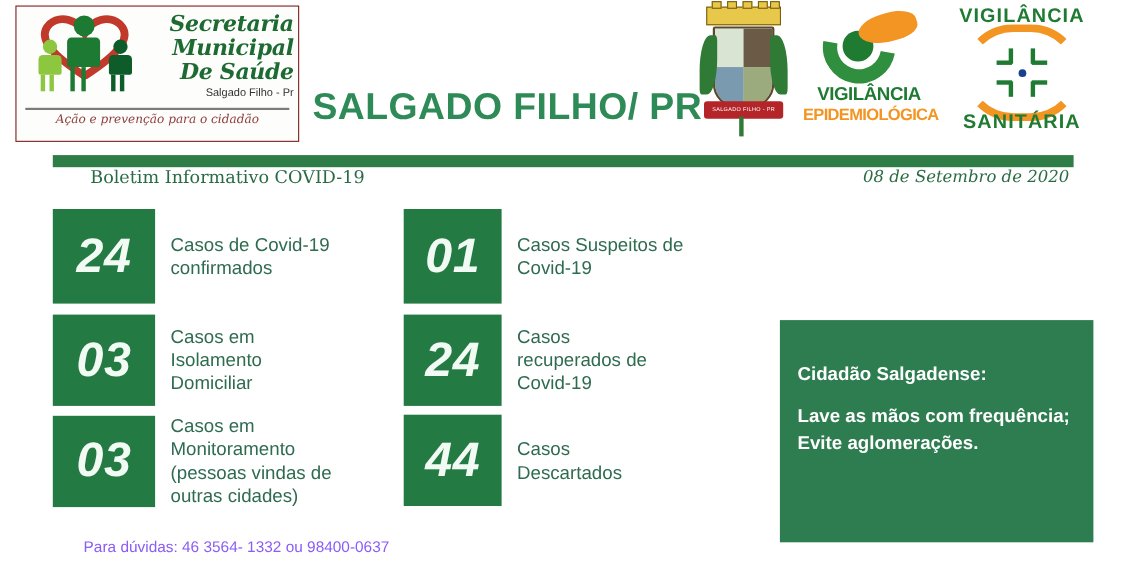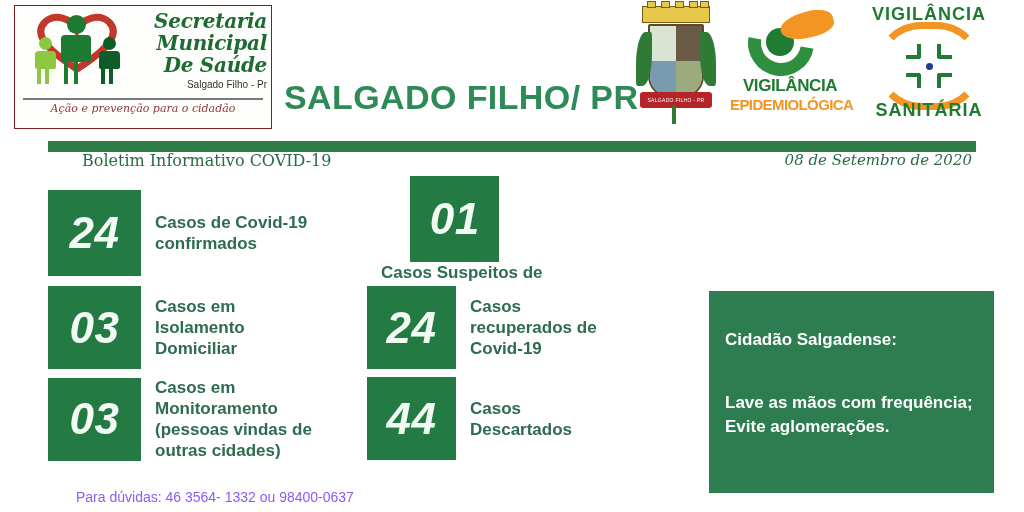--- a/index.html
+++ b/index.html
@@ -359,61 +359,61 @@
     display: flex;
     align-items: center;
     justify-content: center;
     letter-spacing: 0.5px;
     font-style: italic;
   }
   .card-label {
     flex: 1 1 auto;
     padding-left: 14px;
     font-size: 17px;
-    font-weight: bold;
+    font-weight: normal;
     color: #2e6b4f;
     line-height: 21px;
   }
   .card-label .ln { display: block; white-space: nowrap; }
 
   
   .card-l { left: 48px; }
   .card-l .tile { width: 93px; }
   .c-l1 { top: 190px; }
   .c-l1 .tile { height: 86px; }
   .c-l2 { top: 286px; }
   .c-l2 .tile { height: 83px; }
   .c-l3 { top: 377px; }
   .c-l3 .tile { height: 83px; }
 
   
   .card-r { left: 367px; }
   .card-r .tile { width: 89px; }
-  .c-r1 { top: 176px; flex-direction: column; }
+  .c-r1 { top: 190px; }
   .c-r1 .tile { height: 86px; }
   .c-r2 { top: 286px; }
   .c-r2 .tile { height: 83px; }
   .c-r3 { top: 377px; }
   .c-r3 .tile { height: 83px; }
 
   
   .advisory {
     position: absolute;
     left: 709px; top: 291px;
     width: 285px; height: 202px;
     background: #2e7d50;
     color: #ffffff;
     box-sizing: border-box;
     padding: 38px 0 0 16px;
   }
   .advisory .a-title {
     font-size: 17px;
     font-weight: bold;
     line-height: 22px;
-    margin-bottom: 40px;
+    margin-bottom: 16px;
   }
   .advisory .a-line {
     display: block;
     font-size: 17px;
     font-weight: bold;
     line-height: 24px;
     white-space: nowrap;
   }
 
   

